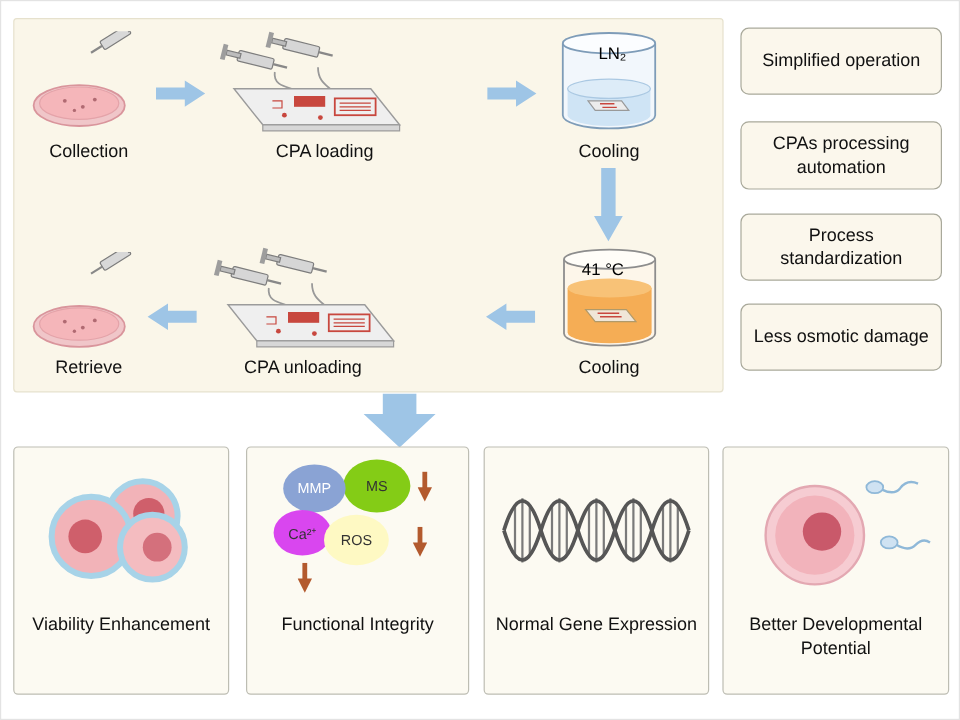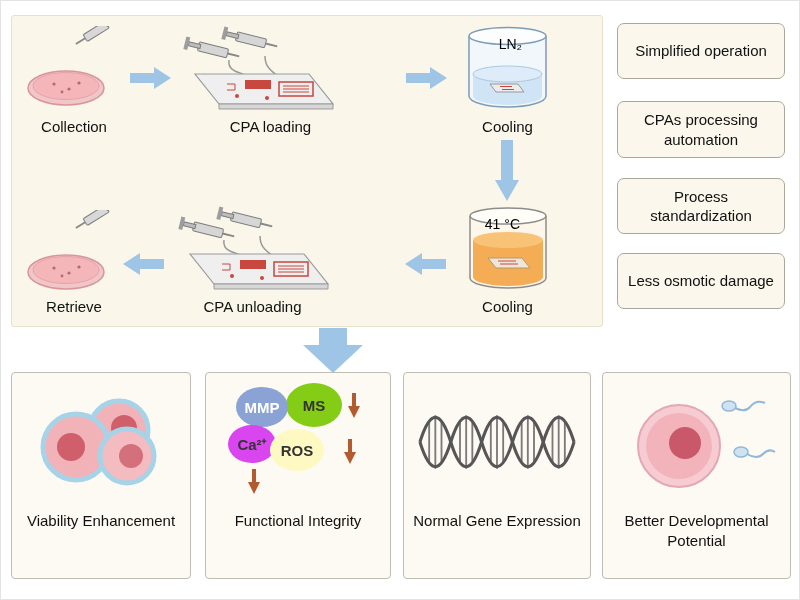--- a/index.html
+++ b/index.html
@@ -12,21 +12,21 @@
   .step-label{position:absolute;font-size:15px;text-align:center;color:#111;line-height:1.2}
   .green-box{position:absolute;left:28px;top:132px;width:424px;height:50px;background:#dcead3;border-radius:6px;display:flex;align-items:center;justify-content:center;font-size:15.5px;letter-spacing:.4px;color:#222;text-align:center}
   .ctext{position:absolute;font-size:14px;color:#000000;text-align:right}
   
   .benefit{position:absolute;left:616px;width:168px;background:#fbf7ec;border:1px solid #a9a99b;border-radius:7px;display:flex;align-items:center;justify-content:center;text-align:center;font-size:15px;line-height:1.3;padding:4px 10px;color:#111}
   
   .outcome{position:absolute;top:371px;height:207px;background:#fcfaf2;border:1px solid #bdbdb3;border-radius:4px;display:flex;flex-direction:column;align-items:center}
   .fig{position:relative;width:100%;height:122px;display:flex;align-items:center;justify-content:center;margin-top:8px}
   .outcome .label{font-size:15px;text-align:center;line-height:1.35;margin-top:8px;color:#111;padding:0 8px}
   
-  .bub{position:absolute;border-radius:50%;display:flex;align-items:center;justify-content:center;font-weight:bold;font-size:15px;color:#333}
+  .bub{position:absolute;border-radius:50%;display:flex;align-items:center;justify-content:center;font-weight:normal;font-size:12px;color:#333}
   .bub.mmp{left:30px;top:6px;width:52px;height:40px;background:#8aa3d4;color:#fff}
   .bub.ms{left:80px;top:2px;width:56px;height:44px;background:#84cc16}
   .bub.ca{left:22px;top:44px;width:48px;height:38px;background:#d946ef}
   .bub.ros{left:64px;top:48px;width:54px;height:42px;background:#fef9c3}
   .dnarrow{position:absolute}
   svg{display:block}
 </style>
 </head>
 <body>
 

